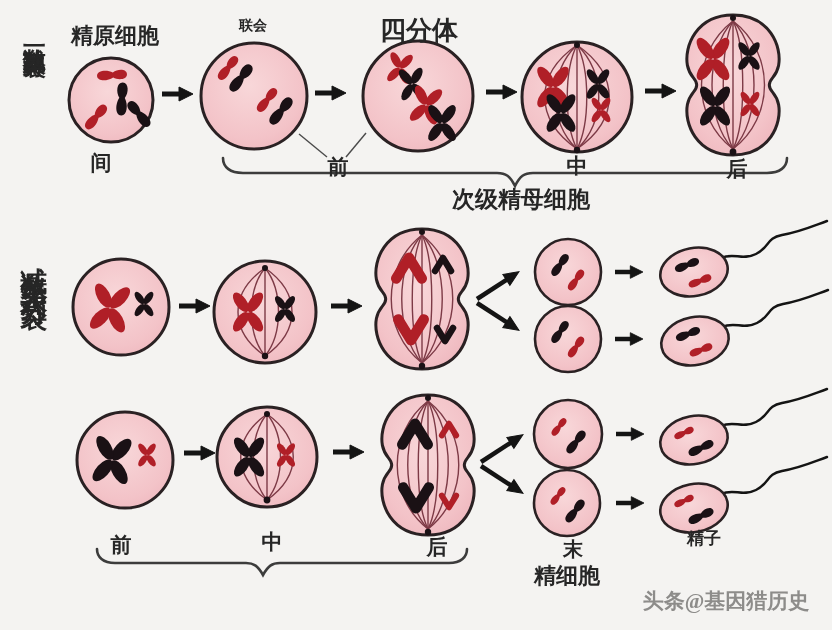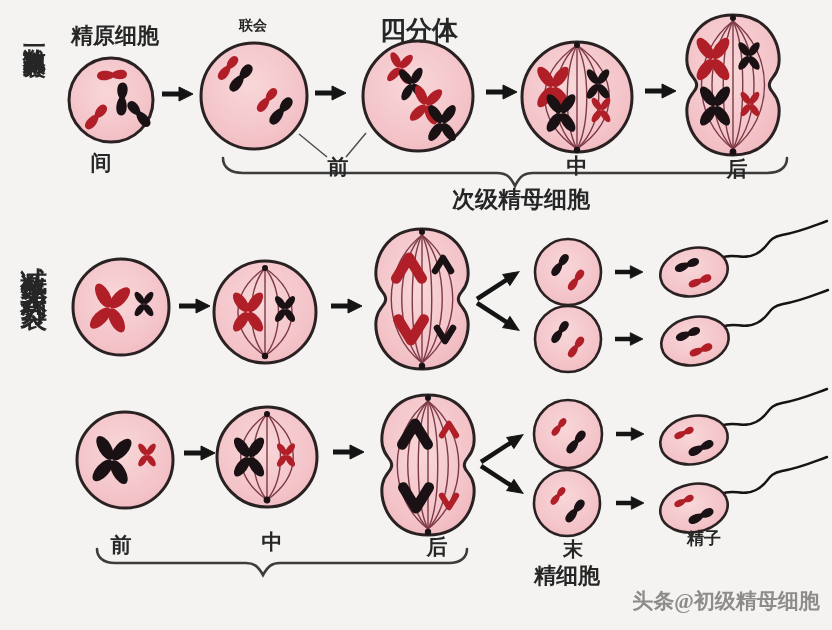--- a/index.html
+++ b/index.html
@@ -300,14 +300,14 @@
   <div class="lbl" style="left:521px;top:187px;font-size:23px;">次级精母细胞</div>
 
   <div class="lbl" style="left:121px;top:534px;font-size:21px;">前</div>
   <div class="lbl" style="left:272px;top:531px;font-size:21px;">中</div>
   <div class="lbl" style="left:437px;top:536px;font-size:21px;">后</div>
 
   <div class="lbl" style="left:573px;top:538px;font-size:20px;">末</div>
   <div class="lbl" style="left:567px;top:564px;font-size:22px;">精细胞</div>
   <div class="lbl" style="left:704px;top:530px;font-size:17px;">精子</div>
 
-  <div class="lbl wm" style="left:726px;top:590px;font-size:21px;">头条@初级精母细胞</div>
+  <div class="lbl wm" style="left:726px;top:590px;font-size:21px;">头条@基因猎历史</div>
 </div>
 
 </body></html>

